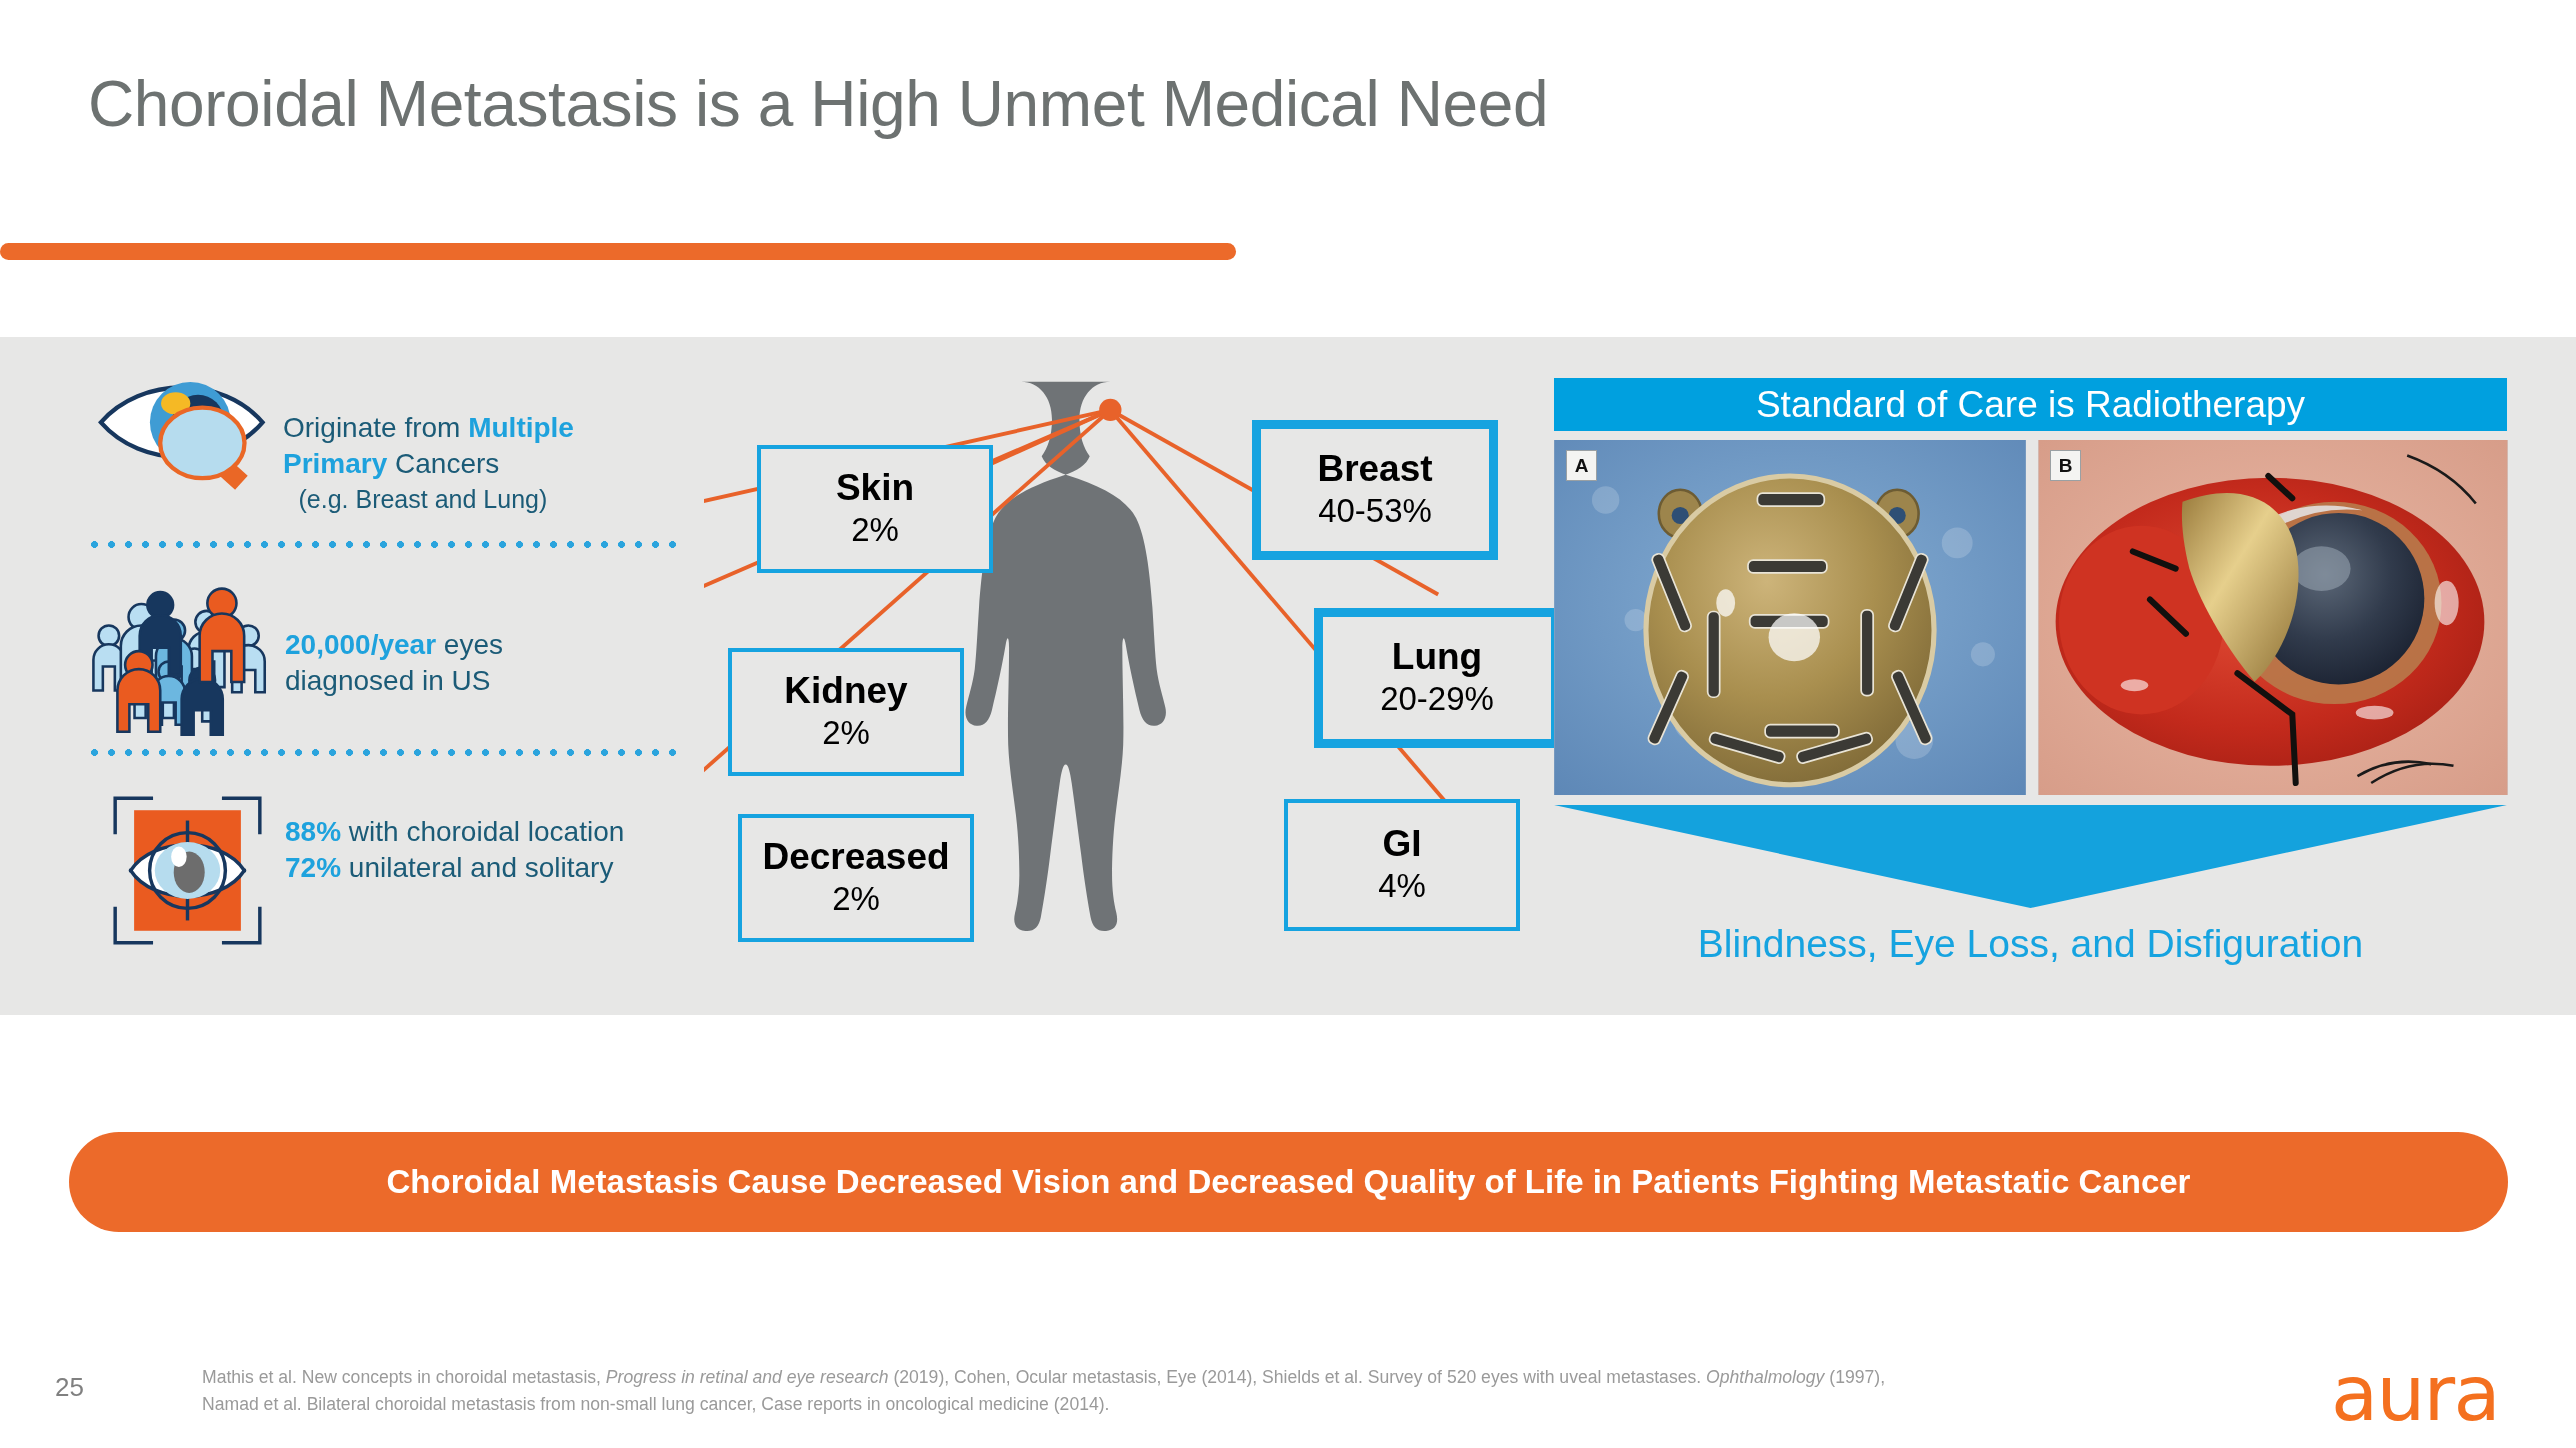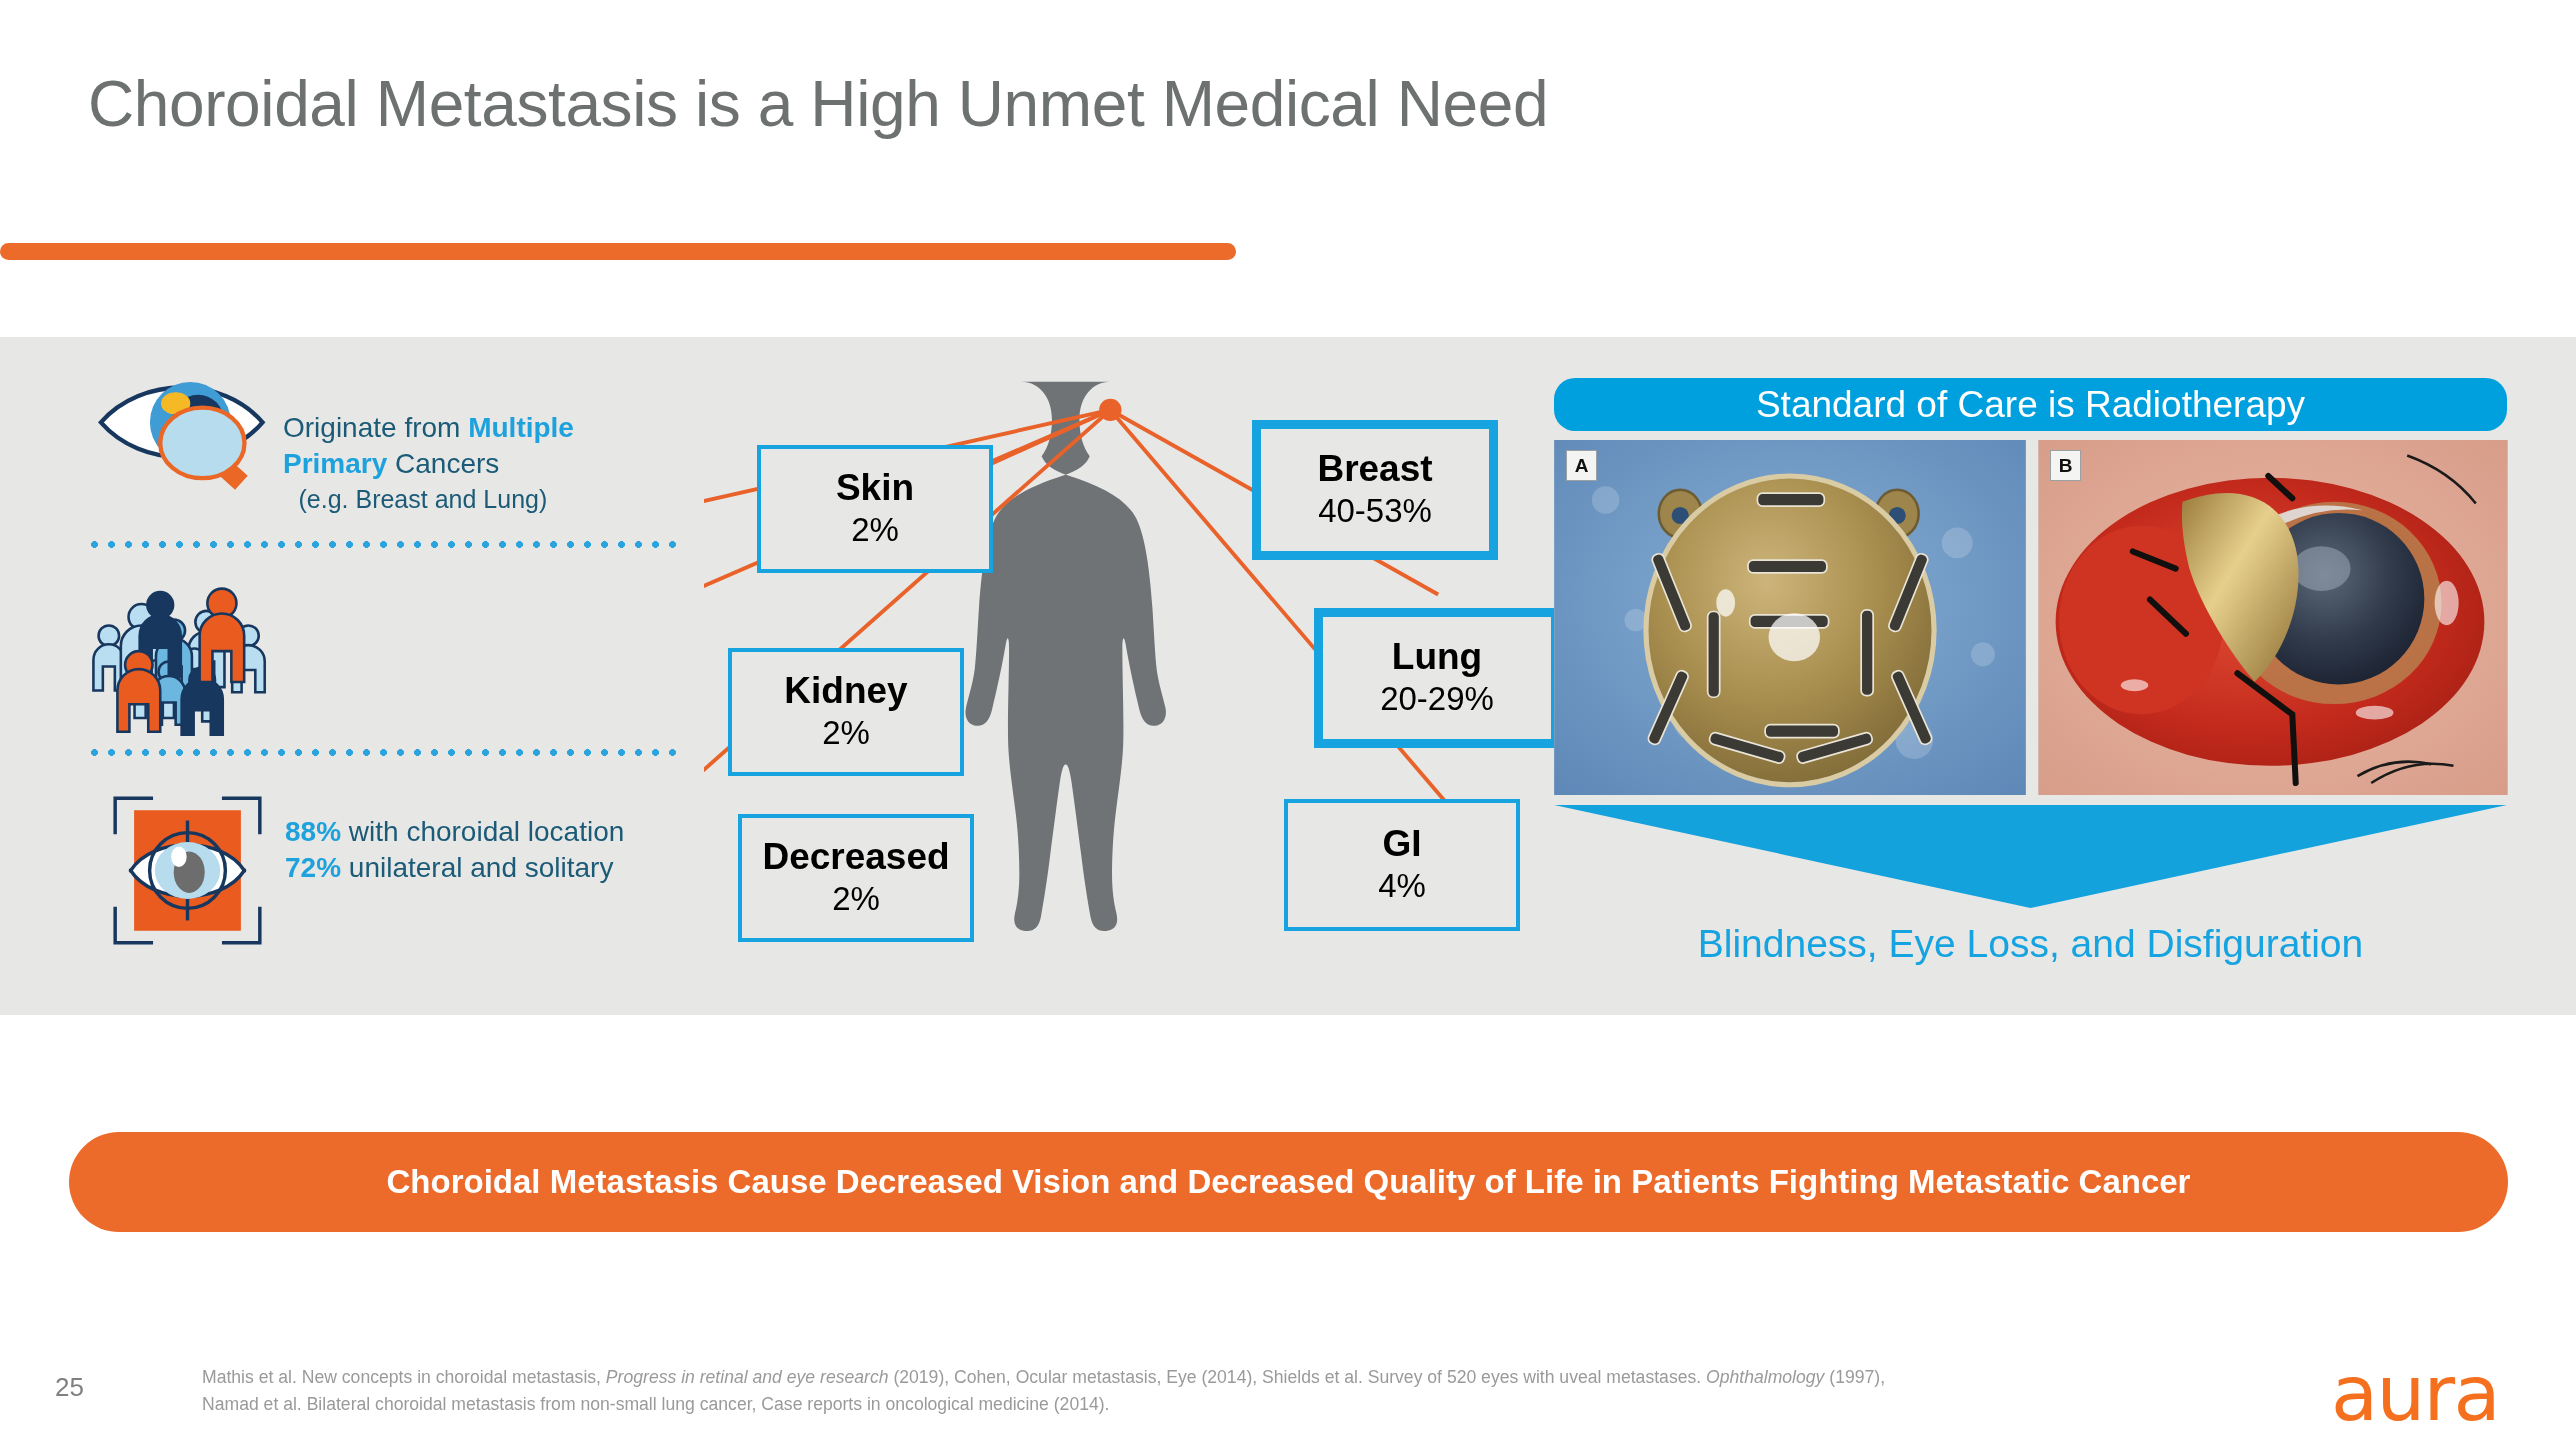--- a/index.html
+++ b/index.html
@@ -50,21 +50,21 @@
     font-size:37px;font-weight:700;color:#000000;line-height:1.05;
   }
   .callout .pc{
     font-size:33px;font-weight:400;color:#000000;line-height:1.15;margin-top:3.4px;
   }
 
   
   .soc-header{
     position:absolute;background:#00a0df;color:#ffffff;
     display:flex;align-items:center;justify-content:center;
-    font-size:37px;font-weight:400;border-radius:21px;
+    font-size:37px;font-weight:400;
   }
   .photo{position:absolute;overflow:hidden;background:#cfd3d6;}
   .photo-tag{
     position:absolute;left:12px;top:10.3px;width:29px;height:29px;
     background:#f4f4f2;border:0.9px solid #9aa0a3;
     display:flex;align-items:center;justify-content:center;
     font-size:19px;font-weight:700;color:#111;z-index:6;
   }
   .blindness{
     position:absolute;text-align:center;width:100%;
@@ -154,20 +154,24 @@
         </g>
         <g fill="#ea5b20">
           <circle cx="154" cy="20" r="17"></circle>
             <path d="M128 112 V58 a26 26 0 0 1 52 0 v54 h-15 v-36 h-22 v36 Z"></path>
           <circle cx="57" cy="92" r="16"></circle>
             <path d="M32 170 V122 a25 25 0 0 1 50 0 v48 h-14 v-32 h-22 v32 Z"></path>
         </g>
       </g>
     </svg>
   </div>
+  <div class="stat-text" style="left:285px;top:627px;width:447px;">
+    <b>20,000/year</b><span> eyes</span><br>
+    <span>diagnosed in US</span>
+  </div>
   <div class="dotline" style="left:86px;top:749px;width:592px;"></div>
 
   <div class="stat-icon" style="left:110px;top:793px;width:155px;height:155px;">
     <svg width="155" height="155" viewBox="0 0 180 180">
       <g stroke="#17375e" stroke-width="4" fill="none">
         <path d="M6 48 V6 H50"></path>
           <path d="M130 6 H174 V48"></path>
         <path d="M174 132 V174 H130"></path>
           <path d="M50 174 H6 V132"></path>
       </g>

